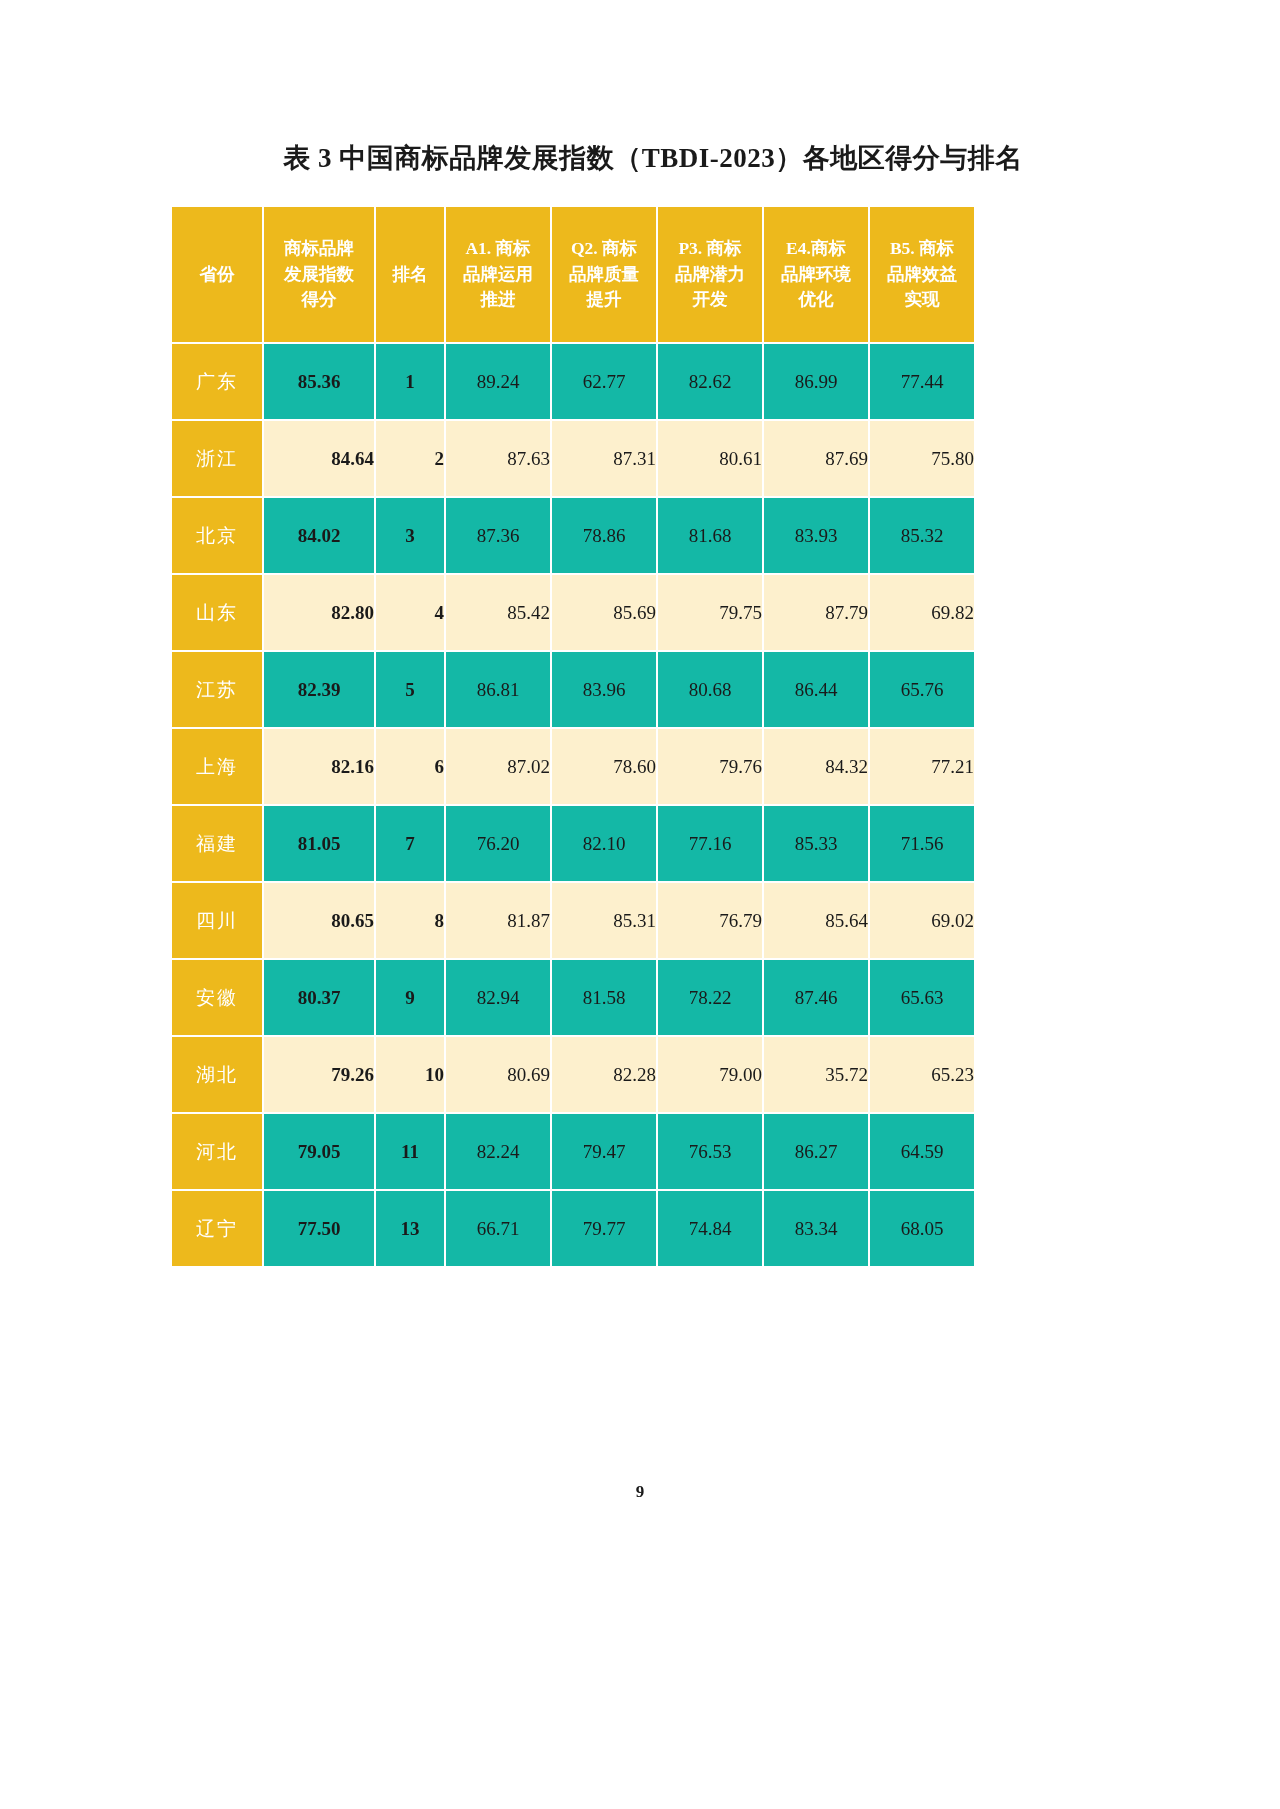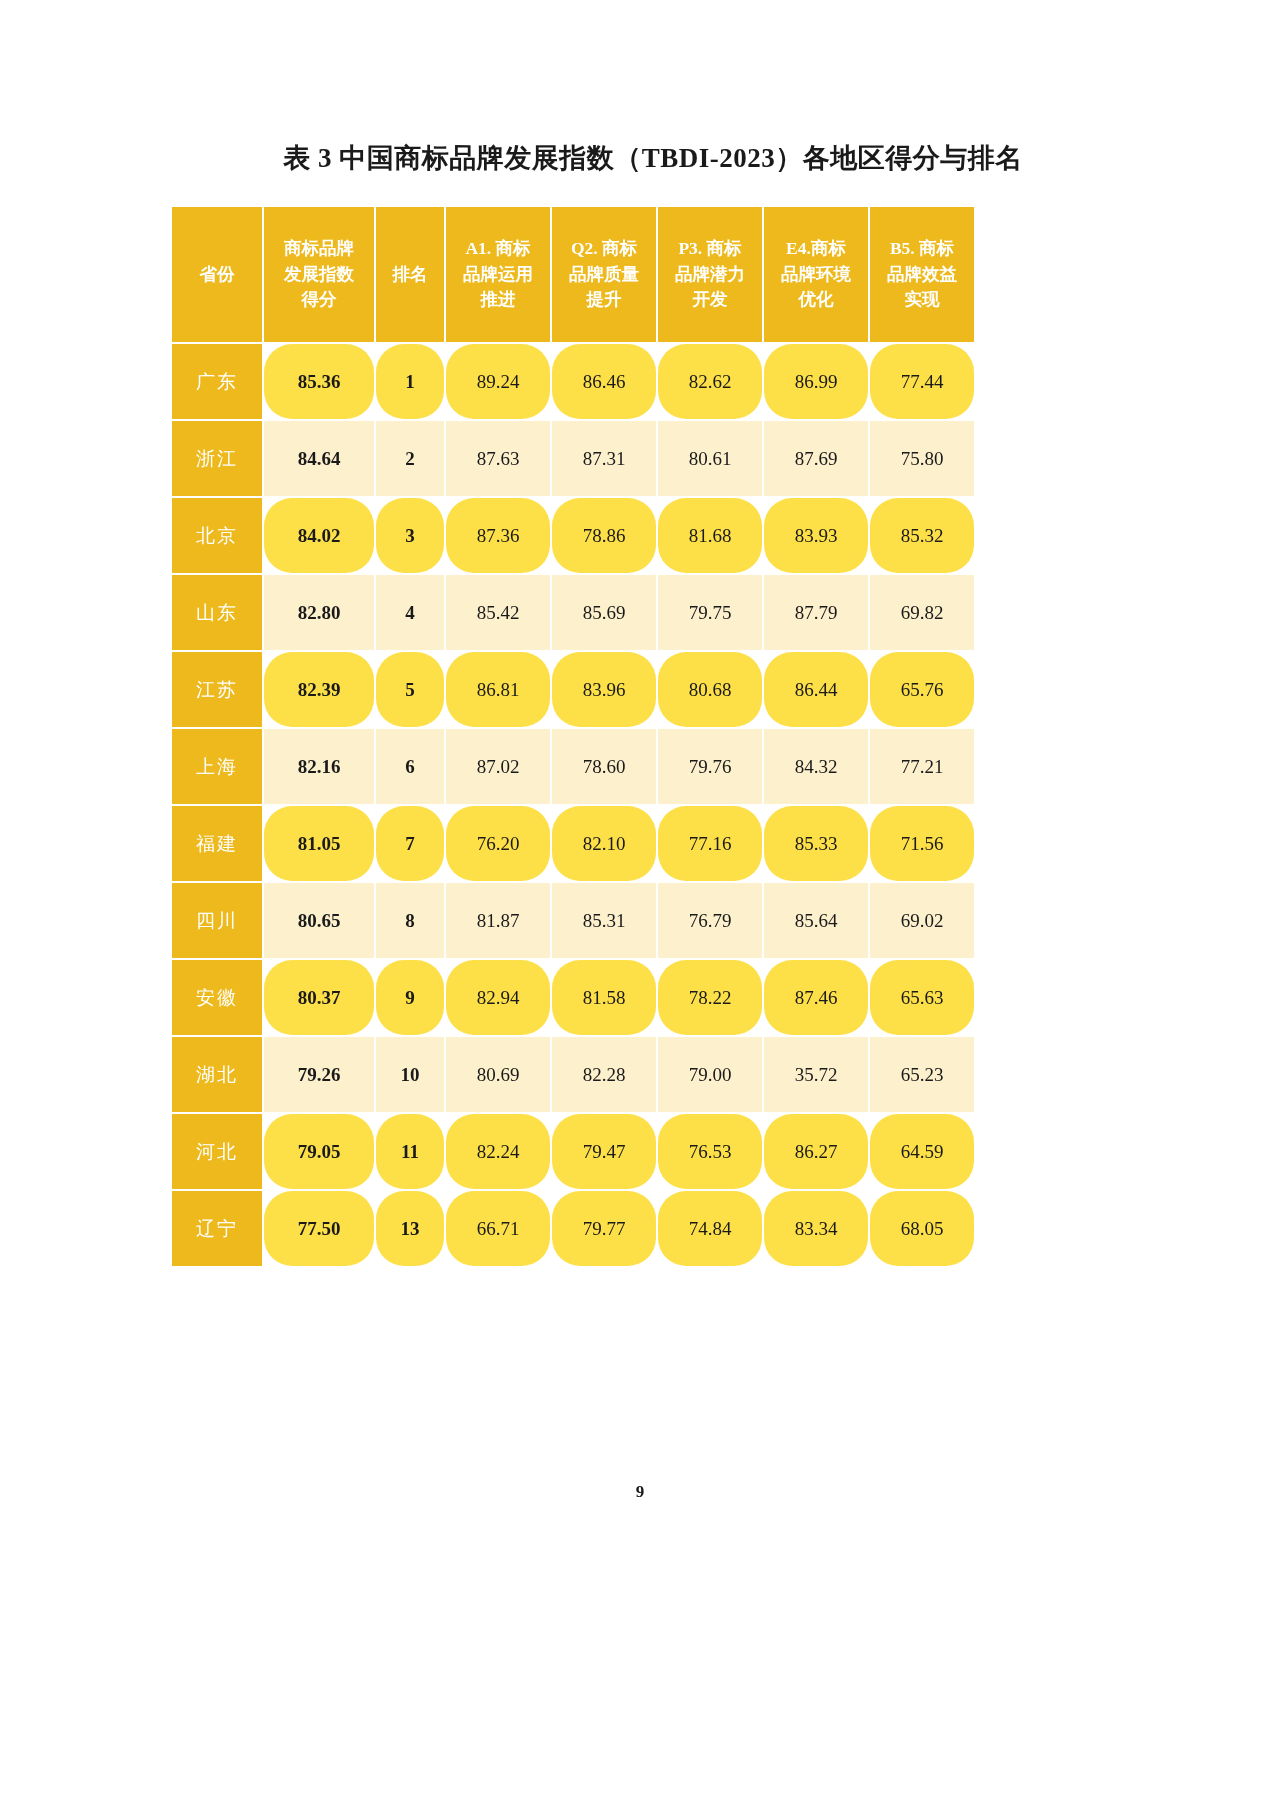--- a/index.html
+++ b/index.html
@@ -78,22 +78,22 @@
     color: #ffffff;
     font-size: 19px;
     font-weight: normal;
     letter-spacing: 2px;
   }
   tbody td.score,
   tbody td.rank {
     font-weight: bold;
   }
   
-  tbody tr.alt-a td.data { background: #fde047; border-radius: 28px; }
-  tbody tr.alt-b td.data { background: #fdf0cd; }
+  tbody tr.alt-a td.data { background: #14b8a6; }
+  tbody tr.alt-b td.data { background: #fdf0cd; text-align: right; }
 
   
   col.c-prov   { width: 90px; }
   col.c-score  { width: 110px; }
   col.c-rank   { width: 68px; }
   col.c-dim    { width: 104px; }
 
   .page-number {
     position: absolute;
     left: 0;
@@ -164,21 +164,21 @@
               <span class="hdr">实现</span>
             </th>
           </tr>
       </thead>
       <tbody id="body-rows">
           <tr class="alt-a">
             <td class="prov">广东</td>
             <td class="data score">85.36</td>
             <td class="data rank">1</td>
             <td class="data">89.24</td>
-            <td class="data">86.46</td>
+            <td class="data">62.77</td>
             <td class="data">82.62</td>
             <td class="data">86.99</td>
             <td class="data">77.44</td>
           </tr>
           <tr class="alt-b">
             <td class="prov">浙江</td>
             <td class="data score">84.64</td>
             <td class="data rank">2</td>
             <td class="data">87.63</td>
             <td class="data">87.31</td>

